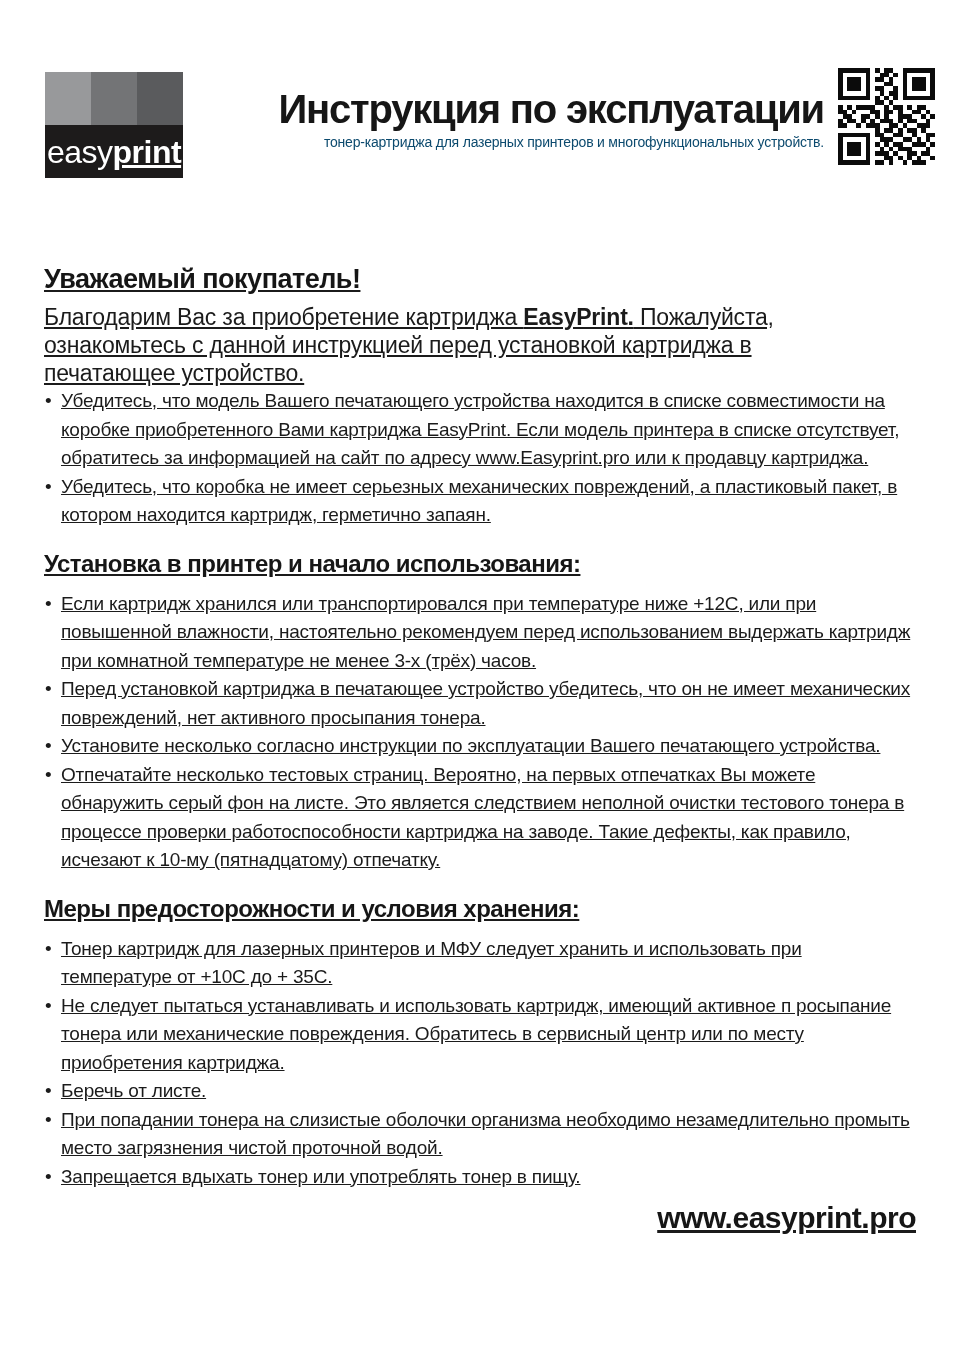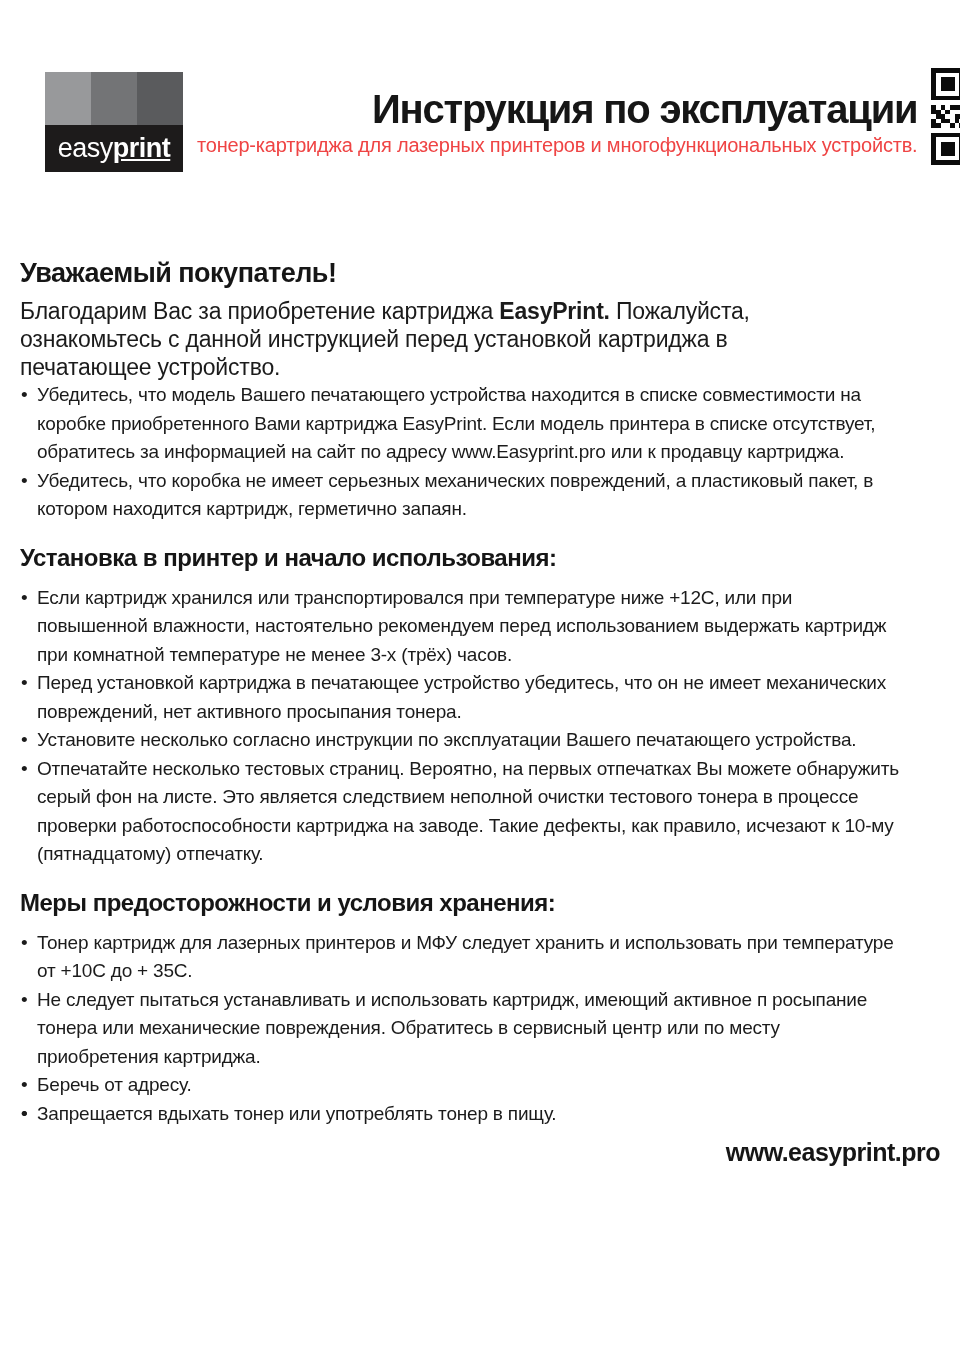--- a/index.html
+++ b/index.html
@@ -18,60 +18,60 @@
     align-items: flex-start;
     padding: 72px 25px 0 45px;
   }
   .logo { width: 138px; flex: 0 0 138px; }
   .logo-squares { display: flex; height: 53px; }
   .logo-squares .sq { flex: 1; }
   .sq1 { background: #98999b; }
   .sq2 { background: #737476; }
   .sq3 { background: #5a5b5d; }
   .logo-band {
-    height: 47px;
+    height: 53px;
     background: #1d1b1b;
     color: #ffffff;
     display: flex;
     align-items: center;
     justify-content: center;
-    font-size: 27px;
+    font-size: 32px;
     letter-spacing: -0.5px;
     line-height: 1;
   }
   .logo-easy { font-weight: 400; }
   .logo-print { font-weight: 700; text-decoration: underline; }
   .title-block { flex: 1; text-align: right; padding: 16px 14px 0 14px; }
   .doc-title {
     font-size: 40px;
     font-weight: 700;
     letter-spacing: -1.2px;
     line-height: 1.05;
     color: #161616;
     white-space: nowrap;
   }
   .doc-subtitle {
-    font-size: 20px;
+    font-size: 14px;
     letter-spacing: -0.2px;
     margin-top: 4px;
-    color: #ef4444;
+    color: #0c4a6e;
     white-space: nowrap;
   }
   .qr {
     width: 97px;
     height: 97px;
     flex: 0 0 97px;
     margin-top: -4px;
     display: grid;
     grid-template-columns: repeat(21, 1fr);
     grid-template-rows: repeat(21, 1fr);
   }
   .qr .m { background: #0b0b0b; }
   
-  .main { padding: 0 20px; }
+  .main { padding: 0 44px; text-decoration: underline; }
   .greeting {
     font-size: 27px;
     font-weight: 700;
     letter-spacing: -0.5px;
     margin-top: 86px;
     color: #161616;
   }
   .intro {
     font-size: 23px;
     line-height: 28px;
@@ -97,21 +97,21 @@
     line-height: 28.5px;
     letter-spacing: -0.2px;
     max-width: 886px;
   }
   .bullets .marker { position: absolute; left: 1px; }
   
   .footer {
     margin-top: 10px;
     padding-right: 0;
     text-align: right;
-    font-size: 25px;
+    font-size: 30px;
     font-weight: 700;
     letter-spacing: -0.5px;
     color: #161616;
   }
 </style>
 </head>
 <body>
 
 <div class="page">
 
@@ -598,22 +598,22 @@
         <li><span class="marker">•</span><span>Установите несколько согласно инструкции по эксплуатации Вашего печатающего устройства.</span></li>
         <li><span class="marker">•</span><span>Отпечатайте несколько тестовых страниц. Вероятно, на первых отпечатках Вы можете обнаружить серый фон на листе. Это является следствием неполной очистки тестового тонера в процессе проверки работоспособности картриджа на заводе. Такие дефекты, как правило, исчезают к 10-му (пятнадцатому) отпечатку.</span></li>
       </ul>
     </section>
 
     <section>
       <h3 class="section-heading tight">Меры предосторожности и условия хранения:</h3>
       <ul class="bullets">
         <li><span class="marker">•</span><span>Тонер картридж для лазерных принтеров и МФУ следует хранить и использовать при температуре от +10С до + 35С.</span></li>
         <li><span class="marker">•</span><span>Не следует пытаться устанавливать и использовать картридж, имеющий активное п росыпание тонера или механические повреждения. Обратитесь в сервисный центр или по месту приобретения картриджа.</span></li>
-        <li><span class="marker">•</span><span>Беречь от адресу.</span></li>
-        <li><span class="marker">•</span></li>
+        <li><span class="marker">•</span><span>Беречь от листе.</span></li>
+        <li><span class="marker">•</span><span>При попадании тонера на слизистые оболочки организма необходимо незамедлительно промыть место загрязнения чистой проточной водой.</span></li>
         <li><span class="marker">•</span><span>Запрещается вдыхать тонер или употреблять тонер в пищу.</span></li>
       </ul>
     </section>
 
     <div class="footer">www.easyprint.pro</div>
 
   </main>
 </div>
 
 </body></html>

